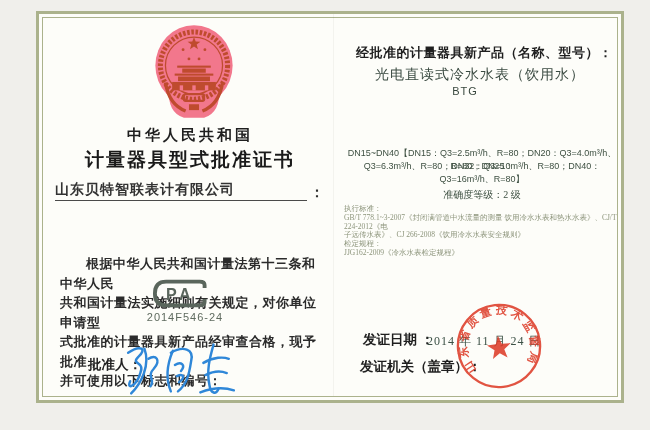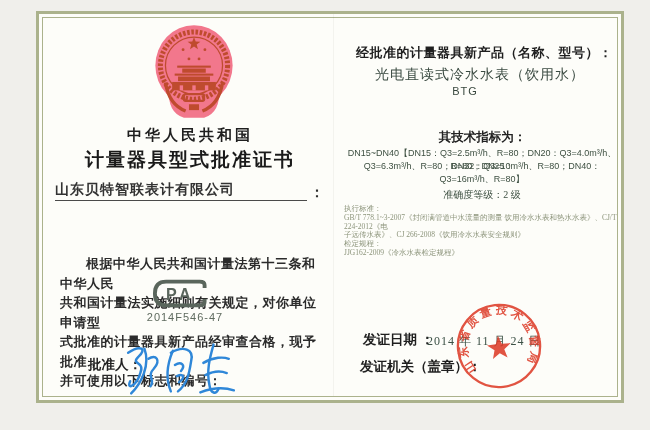--- a/index.html
+++ b/index.html
@@ -95,21 +95,21 @@
     <div class="ind">根据中华人民共和国计量法第十三条和中华人民</div>
     <div>共和国计量法实施细则有关规定，对你单位申请型</div>
     <div>式批准的计量器具新产品经审查合格，现予批准，</div>
     <div>并可使用以下标志和编号：</div>
   </div>
 
   <svg class="abs cpa" viewBox="0 0 100 44">
     <path d="M78,14 L78,10 Q78,5 71,5 L23,5 Q7,5 7,22 Q7,39 23,39 L71,39 Q78,39 78,34 L78,30" fill="none" stroke="#5a665c" stroke-width="5.5"></path>
     <text x="43" y="31" font-size="23" letter-spacing="5" fill="#5a665c" font-weight="bold" font-family="Liberation Sans, DejaVu Sans, sans-serif" text-anchor="middle">PA</text>
   </svg>
-  <div class="abs cpa-num ctr">2014F546-47</div>
+  <div class="abs cpa-num ctr">2014F546-24</div>
 
   <div class="abs approver-label">批准人：</div>
   <svg class="abs signature" viewBox="0 0 120 60">
     <g fill="none" stroke="#2f87d8" stroke-width="2.4" stroke-linecap="round">
       <path d="M8,14 C20,6 27,10 18,18 C10,26 25,22 20,34 C16,47 6,51 10,42"></path>
       <path d="M24,10 C30,26 21,44 11,54"></path>
       <path d="M28,20 C35,15 41,21 33,30 C26,37 35,41 30,47"></path>
       <path d="M52,12 C46,26 45,40 50,52"></path>
       <path d="M50,14 C62,7 73,10 70,22 C68,35 66,45 57,52"></path>
       <path d="M54,26 C60,22 65,26 60,32"></path>
@@ -118,21 +118,20 @@
       <path d="M82,24 C92,18 102,18 107,20"></path>
       <path d="M84,36 C92,32 100,32 105,34"></path>
       <path d="M79,53 C92,48 103,48 112,51"></path>
     </g>
   </svg>
 
   <div class="abs prod-heading">经批准的计量器具新产品（名称、型号）：</div>
   <div class="abs prod-name ctr">光电直读式冷水水表（饮用水）</div>
   <div class="abs model ctr">BTG</div>
 
-  <div class="abs tech-heading ctr">其技术指标为：</div>
   <div class="abs tech-line ctr">DN15~DN40【DN15：Q3=2.5m³/h、R=80；DN20：Q3=4.0m³/h、R=80；DN25：</div>
   <div class="abs tech-line tech-line2 ctr">Q3=6.3m³/h、R=80；DN32：Q3=10m³/h、R=80；DN40：Q3=16m³/h、R=80】</div>
   <div class="abs accuracy ctr">准确度等级：2 级</div>
 
   <div class="abs standards">
     <div>执行标准：</div>
     <div>GB/T 778.1~3-2007《封闭满管道中水流量的测量 饮用冷水水表和热水水表》、CJ/T 224-2012《电</div>
     <div>子远传水表》、CJ 266-2008《饮用冷水水表安全规则》</div>
     <div>检定规程：</div>
     <div>JJG162-2009《冷水水表检定规程》</div>

